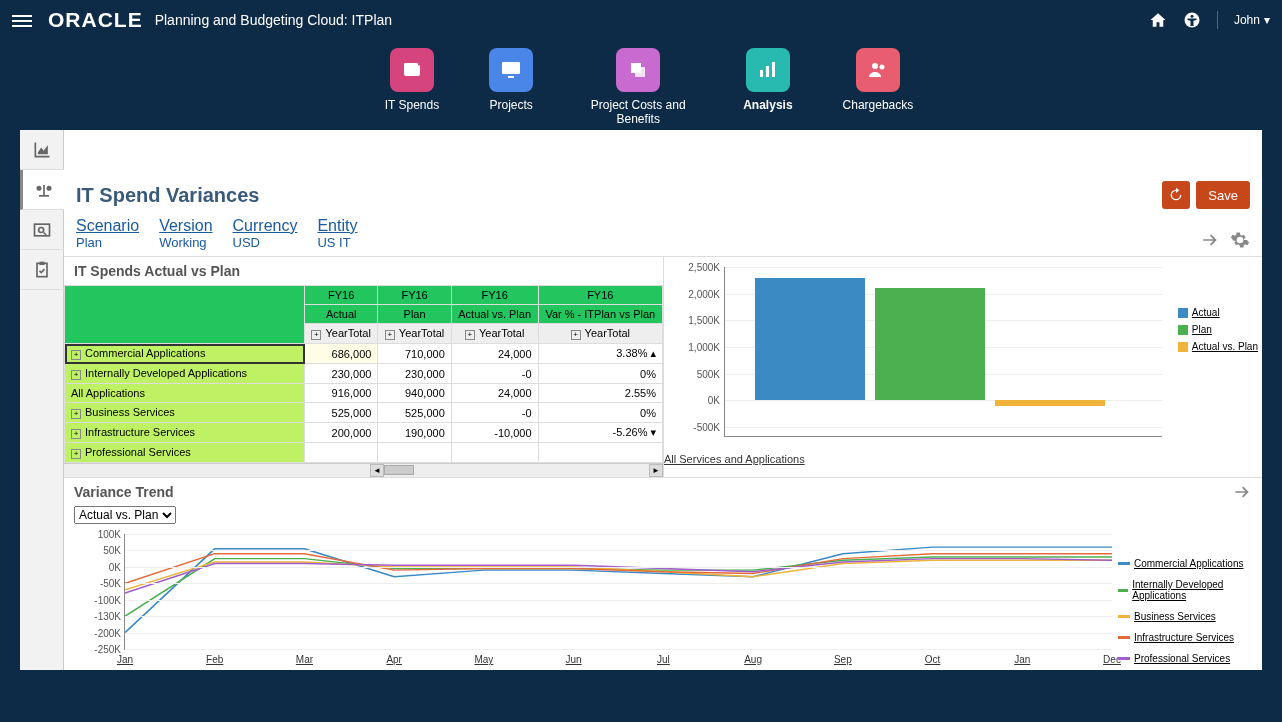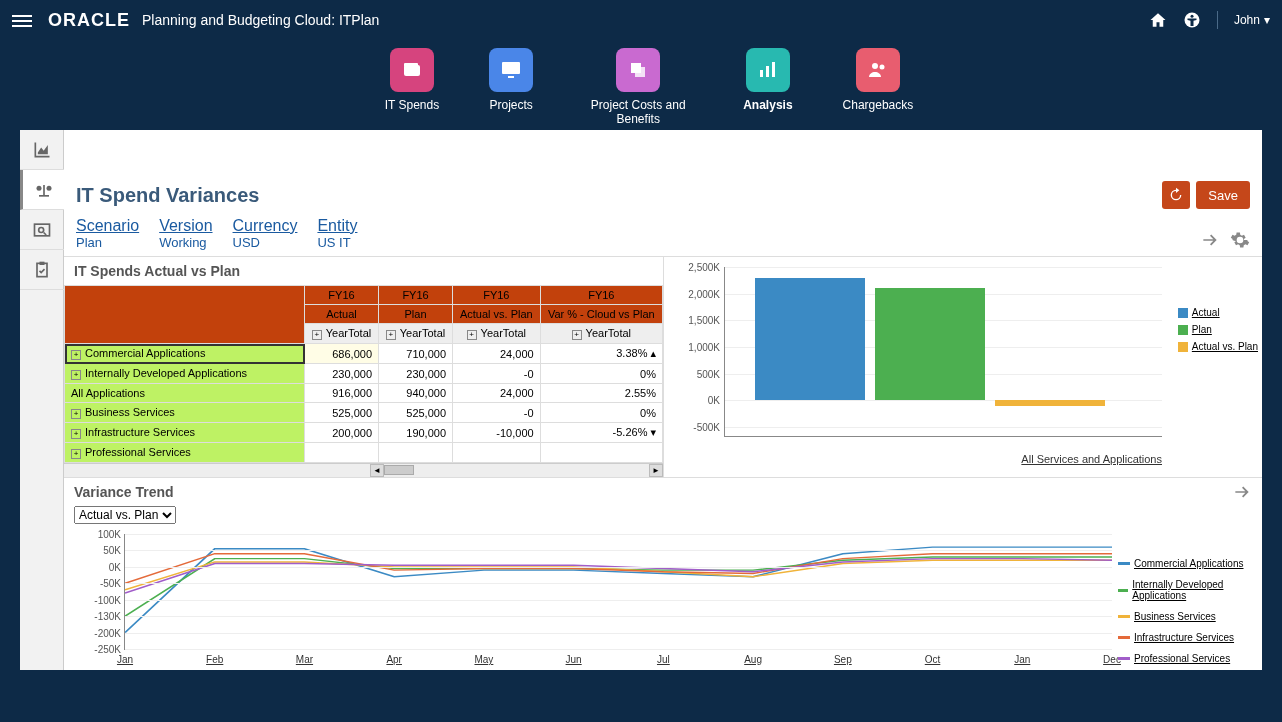--- a/index.html
+++ b/index.html
@@ -2,21 +2,21 @@
 <html><head>
 <meta charset="utf-8">
 <style>
 * { margin: 0; padding: 0; box-sizing: border-box; }
 body { font-family: Arial, sans-serif; font-size: 12px; background: #0d2a47; width: 1282px; height: 722px; overflow: hidden; }
 
 
 .header { height: 40px; background: #0d2a47; color: #fff; display: flex; align-items: center; padding: 0 12px; }
 .hamburger-icon { width: 20px; height: 16px; cursor: pointer; margin-right: 16px; }
 .hamburger-icon div { height: 2px; background: #fff; margin: 3px 0; }
-.logo { font-size: 18px; font-weight: bold; letter-spacing: 1px; margin-right: 12px; }
+.logo { font-size: 21px; font-weight: bold; letter-spacing: 1px; margin-right: 12px; }
 .app-title { font-size: 14px; }
 .header-right { margin-left: auto; display: flex; align-items: center; gap: 16px; }
 .header-icon { width: 18px; height: 18px; fill: #fff; cursor: pointer; }
 .user-menu { cursor: pointer; display: flex; align-items: center; gap: 4px; }
 .divider-v { width: 1px; height: 18px; background: #4a6a88; }
 
 
 .nav-tiles { height: 90px; display: flex; justify-content: center; gap: 50px; padding-top: 8px; margin-left: 16px; }
 .nav-tile { display: flex; flex-direction: column; align-items: center; cursor: pointer; position: relative; }
 .tile-icon { width: 44px; height: 44px; border-radius: 8px; display: flex; align-items: center; justify-content: center; margin-bottom: 6px; }
@@ -54,21 +54,21 @@
 .icon-btn svg { width: 20px; height: 20px; fill: #888; }
 
 
 .panels-row { display: flex; height: 220px; }
 .table-panel { flex: 0 0 600px; border-right: 1px solid #ddd; display: flex; flex-direction: column; }
 .panel-title { font-size: 14px; font-weight: bold; color: #555; padding: 6px 10px; }
 
 .grid { flex: 1; overflow: hidden; }
 .grid table { width: 100%; border-collapse: collapse; font-size: 11px; }
 .grid th, .grid td { border: 1px solid #ddd; padding: 3px 6px; }
-.grid th { background: #c2410c; text-align: center; font-weight: normal; }
+.grid th { background: #22c55e; text-align: center; font-weight: normal; }
 .grid .year-th { background: #eee; }
 .grid .row-hdr { text-align: left; background: #bef264; }
 .grid .num { text-align: right; }
 .grid .expand-icon { display: inline-block; width: 10px; height: 10px; border: 1px solid #888; font-size: 8px; line-height: 8px; text-align: center; margin-right: 4px; }
 .grid .hl { background: #fffde6; }
 .grid tr.sel td:first-child { outline: 2px solid #333; outline-offset: -2px; }
 .scroll-track { height: 14px; background: #eee; border-top: 1px solid #ccc; position: relative; }
 .scroll-thumb { position: absolute; left: 320px; top: 1px; width: 30px; height: 10px; background: #ccc; border: 1px solid #aaa; }
 .scroll-arrow-l, .scroll-arrow-r { position:absolute; top:0; width:14px; height:13px; background:#ddd; border:1px solid #bbb; text-align:center; font-size:8px; line-height:11px; }
 .scroll-arrow-l{left:306px;} .scroll-arrow-r{right:0;}
@@ -76,21 +76,21 @@
 .chart-panel { flex: 1; display: flex; flex-direction: column; position: relative; }
 .bar-chart { flex: 1; position: relative; padding: 10px 10px 0 60px; }
 .bar-chart .plot { position: absolute; left: 60px; right: 100px; top: 10px; bottom: 40px; border-left: 1px solid #888; border-bottom: 1px solid #888; }
 .y-tick { position: absolute; left: -55px; width: 50px; text-align: right; font-size: 10px; color: #555; transform: translateY(-50%); }
 .y-grid { position: absolute; left: 0; right: 0; border-top: 1px solid #eee; }
 .bar { position: absolute; }
 .bar-legend { position: absolute; right: 4px; top: 50px; font-size: 10px; }
 .leg-item { display: flex; align-items: center; gap: 4px; margin-bottom: 6px; }
 .leg-sw { width: 10px; height: 10px; }
 .leg-label { text-decoration: underline; }
-.bar-xlabel { position: absolute; bottom: 12px; left: 0; right: 100px; text-align: right; font-size: 11px; text-decoration: underline; color: #333; }
+.bar-xlabel { position: absolute; bottom: 12px; left: 0; right: 100px; text-align: left; font-size: 11px; text-decoration: underline; color: #333; }
 
 
 .trend-panel { flex: 1; display: flex; flex-direction: column; border-top: 1px solid #ddd; }
 .trend-header { display: flex; align-items: center; padding: 4px 10px; gap: 10px; }
 .trend-title { font-size: 14px; font-weight: bold; color: #555; }
 .trend-select { display: flex; align-items: center; }
 .trend-select select { font-size: 12px; }
 .trend-actions { margin-left: auto; }
 .line-chart { flex: 1; position: relative; }
 .line-chart .plot { position: absolute; left: 60px; right: 150px; top: 6px; bottom: 20px; border-left: 1px solid #888; border-bottom: 1px solid #888; }
@@ -262,21 +262,21 @@
                   <th rowspan="3" style="width:240px"></th>
                   <th>FY16</th>
                   <th>FY16</th>
                   <th>FY16</th>
                   <th>FY16</th>
                 </tr>
                 <tr>
                   <th>Actual</th>
                   <th>Plan</th>
                   <th>Actual vs. Plan</th>
-                  <th>Var % - Cloud vs Plan</th>
+                  <th>Var % - ITPlan vs Plan</th>
                 </tr>
                 <tr>
                   <th class="year-th"><span class="expand-icon">+</span>YearTotal</th>
                   <th class="year-th"><span class="expand-icon">+</span>YearTotal</th>
                   <th class="year-th"><span class="expand-icon">+</span>YearTotal</th>
                   <th class="year-th"><span class="expand-icon">+</span>YearTotal</th>
                 </tr>
               </tbody>
               <tbody>
                 <tr class="sel">

